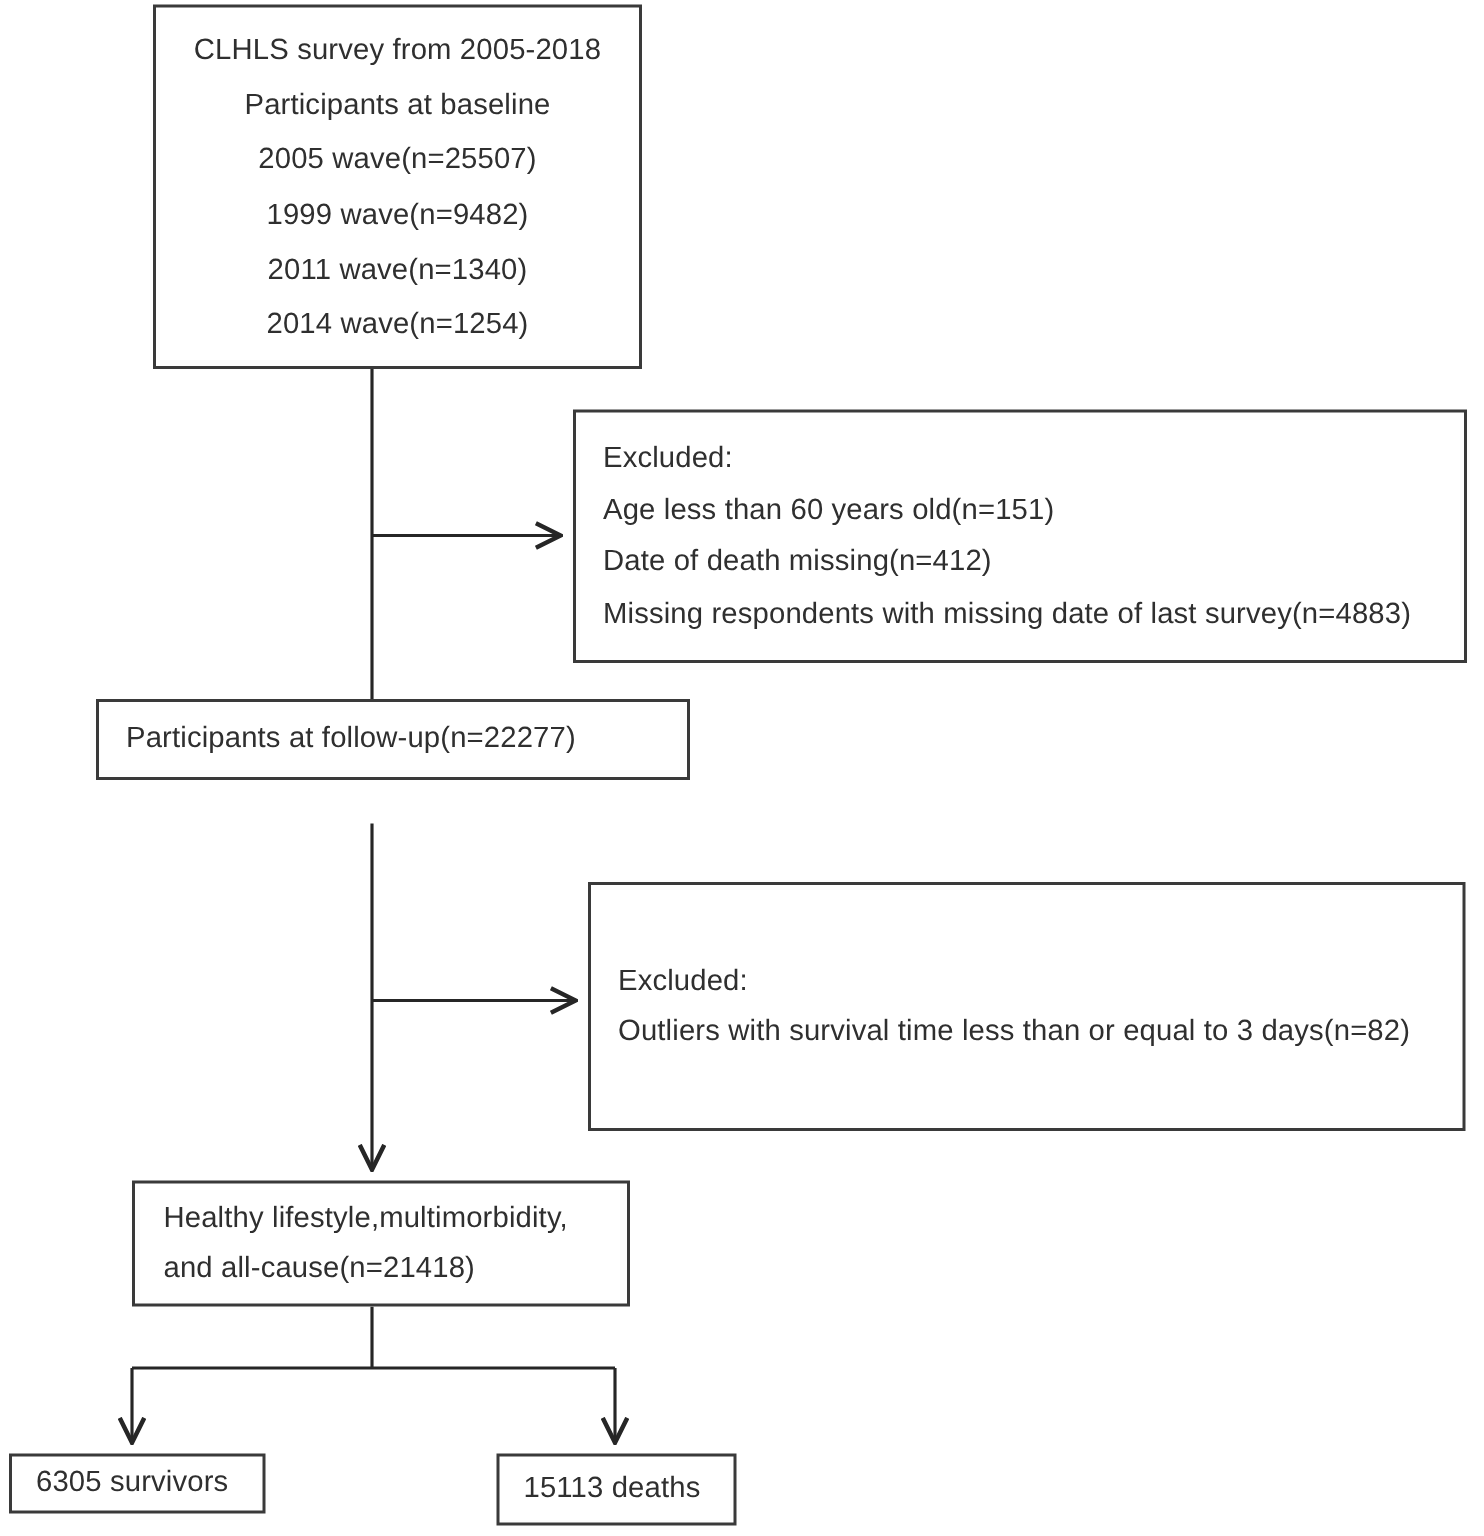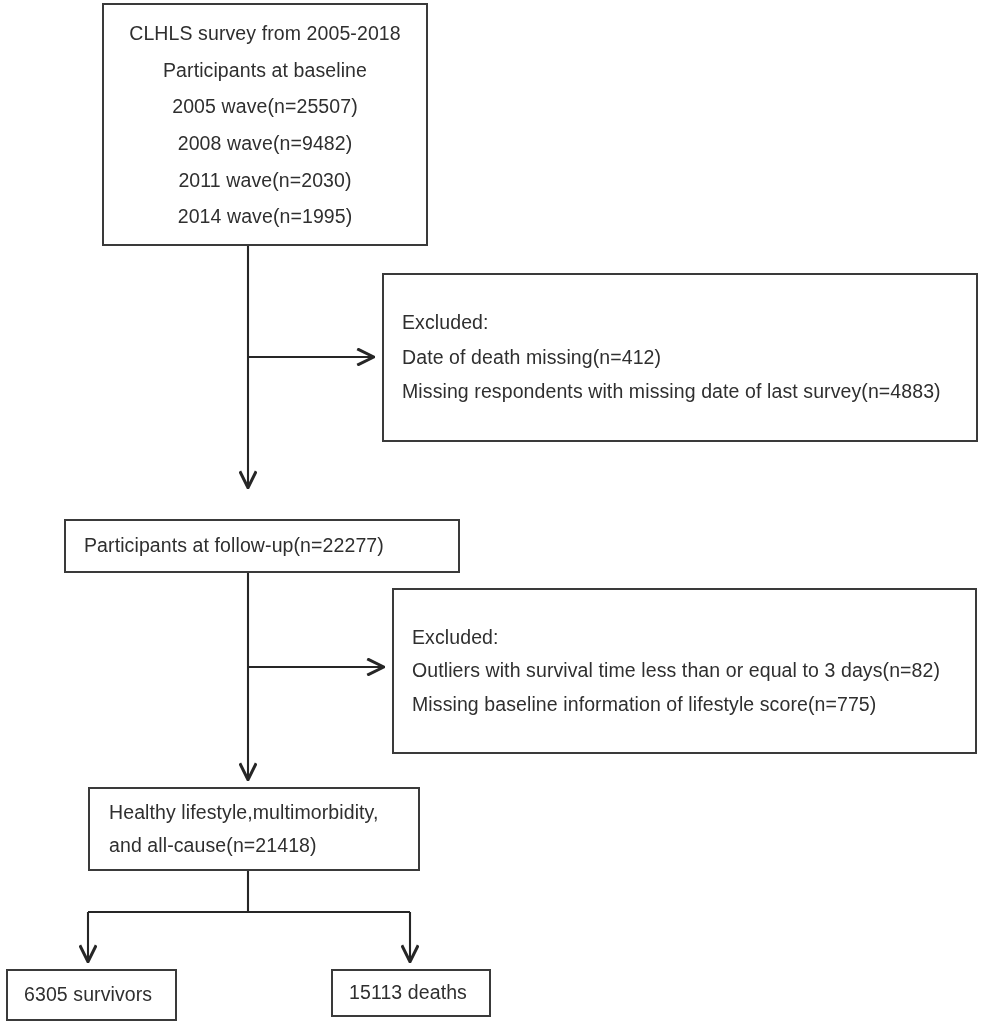--- a/index.html
+++ b/index.html
@@ -57,21 +57,21 @@
   
   #node-excluded-1 {
     left: 382px; top: 273px; width: 596px; height: 169px;
     align-items: flex-start;
     padding: 10px 0 10px 18px;
   }
   #node-excluded-1 .line { text-align: left; margin: 7.5px 0; }
 
   
   #node-followup {
-    left: 64px; top: 519px; width: 396px; height: 54px;
+    left: 64px; top: 466px; width: 396px; height: 54px;
     align-items: flex-start;
     padding: 0 0 0 18px;
   }
   #node-followup .line { text-align: left; }
 
   
   #node-excluded-2 {
     left: 392px; top: 588px; width: 585px; height: 166px;
     align-items: flex-start;
     padding: 10px 0 10px 18px;
@@ -81,21 +81,21 @@
   
   #node-cohort {
     left: 88px; top: 787px; width: 332px; height: 84px;
     align-items: flex-start;
     padding: 6px 0 6px 19px;
   }
   #node-cohort .line { text-align: center; margin: 6.5px 0; }
 
   
   #node-survivors {
-    left: 6px; top: 969px; width: 171px; height: 52px;
+    left: 6px; top: 969px; width: 171px; height: 40px;
     align-items: flex-start;
     padding: 0 0 0 16px;
   }
   #node-survivors .line { text-align: left; }
 
   #node-deaths {
     left: 331px; top: 969px; width: 160px; height: 48px;
     align-items: flex-start;
     padding: 0 0 0 16px;
   }
@@ -124,39 +124,39 @@
     <path d="M 248 871 L 248 912" fill="none" stroke="#262626" stroke-width="2.1"></path>
     <path d="M 88 912 L 410 912" fill="none" stroke="#262626" stroke-width="2.1"></path>
     <path d="M 88 912 L 88 961" fill="none" stroke="#262626" stroke-width="2.1" marker-end="url(#arrowhead-open)"></path>
     <path d="M 410 912 L 410 961" fill="none" stroke="#262626" stroke-width="2.1" marker-end="url(#arrowhead-open)"></path>
   </svg>
 
   <div class="node" id="node-baseline">
     <span class="line">CLHLS survey from 2005-2018</span>
     <span class="line">Participants at baseline</span>
     <span class="line">2005 wave(n=25507)</span>
-    <span class="line">2008 wave(n=9482)</span>
-    <span class="line">2011 wave(n=2030)</span>
-    <span class="line">2014 wave(n=1995)</span>
+    <span class="line">1999 wave(n=9482)</span>
+    <span class="line">2011 wave(n=1340)</span>
+    <span class="line">2014 wave(n=1254)</span>
   </div>
 
   <div class="node" id="node-excluded-1">
     <span class="line">Excluded:</span>
+    <span class="line">Age less than 60 years old(n=151)</span>
     <span class="line">Date of death missing(n=412)</span>
     <span class="line">Missing respondents with missing date of last survey(n=4883)</span>
   </div>
 
   <div class="node" id="node-followup">
     <span class="line">Participants at follow-up(n=22277)</span>
   </div>
 
   <div class="node" id="node-excluded-2">
     <span class="line">Excluded:</span>
     <span class="line">Outliers with survival time less than or equal to 3 days(n=82)</span>
-    <span class="line">Missing baseline information of lifestyle score(n=775)</span>
   </div>
 
   <div class="node" id="node-cohort">
     <span class="line">Healthy lifestyle,multimorbidity,</span>
     <span class="line">and all-cause(n=21418)</span>
   </div>
 
   <div class="node" id="node-survivors">
     <span class="line">6305 survivors</span>
   </div>

